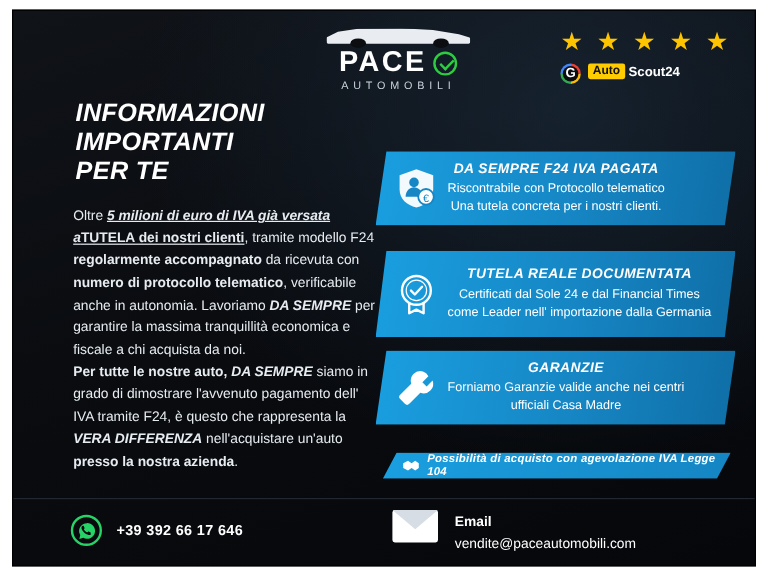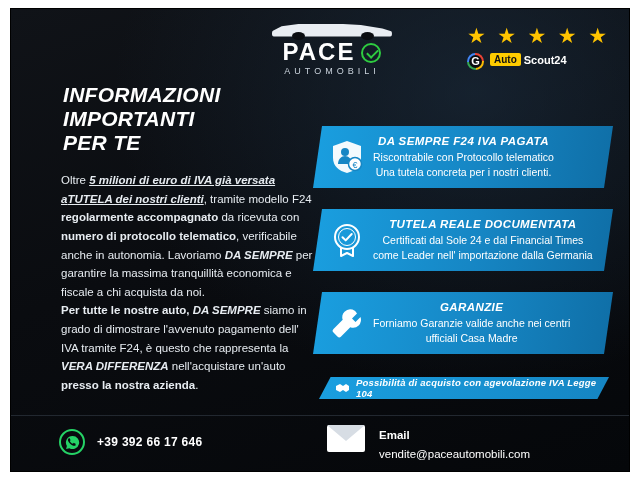--- a/index.html
+++ b/index.html
@@ -90,21 +90,21 @@
     line-height:1.15; letter-spacing:0.3px;
   }
 
   
   .body-copy {
     position:absolute; left:50px; top:162px; width:252px;
     color:#e7ecf1; font-size:11.5px; line-height:1.62;
   }
   .body-copy p { margin-bottom:0; }
   .body-copy .b { font-weight:bold; }
-  .body-copy .u { text-decoration:underline;font-style:italic; }
+  .body-copy .u { text-decoration:underline; }
   .body-copy .i { font-style:italic; }
   .guida { display:block; margin-top:8px; font-weight:bold; font-style:italic; text-decoration:underline; }
 
   
   .panel {
     position:absolute; right:16px;
     background:linear-gradient(100deg,#1a9fe0 0%, #1686c4 55%, #0f6ea6 100%);
     clip-path: polygon(3% 0, 100% 0, 97% 100%, 0 100%);
     display:flex; align-items:center;
     padding:0 14px 0 12px;
@@ -114,21 +114,21 @@
     justify-content:center; color:#ffffff;
   }
   .panel .ptext { color:#ffffff; padding-left:4px; }
   .panel .ptitle {
     font-size:11.5px; font-weight:bold; font-style:italic; letter-spacing:0.4px;
     margin-bottom:3px; text-align:center;
   }
   .panel .pline { font-size:10.5px; line-height:1.38; text-align:center; }
 
   #panel1 { top:117px; width:300px; height:62px; }
-  #panel2 { top:200px; width:300px; height:62px; }
+  #panel2 { top:200px; width:300px; height:72px; }
   #panel3 { top:283px; width:300px; height:62px; }
 
   .ribbon {
     position:absolute; right:20px; top:368px; width:290px; height:22px;
     background:linear-gradient(100deg,#1a9fe0 0%, #1585c3 100%);
     clip-path: polygon(4% 0, 100% 0, 96% 100%, 0 100%);
     display:flex; align-items:center; padding-left:16px;
   }
   .ribbon .rtext {
     color:#ffffff; font-size:9.5px; font-style:italic; font-weight:bold; letter-spacing:0.2px;

